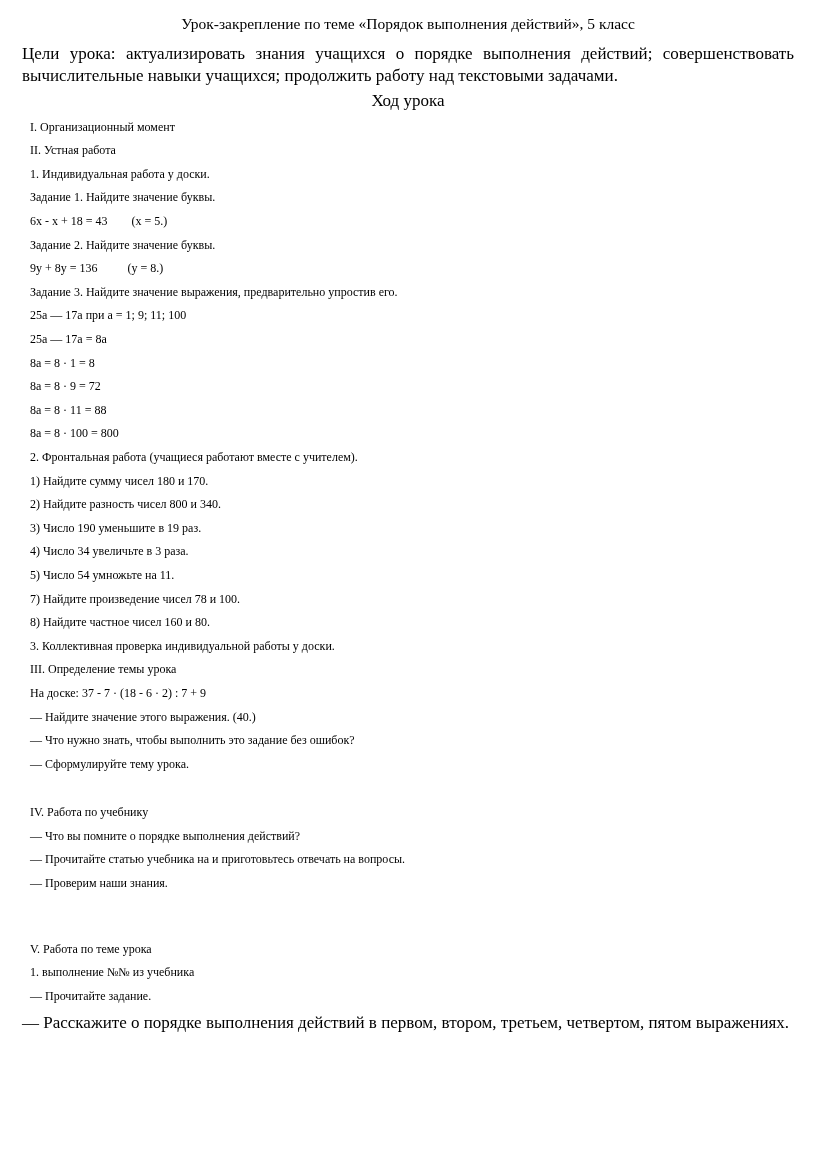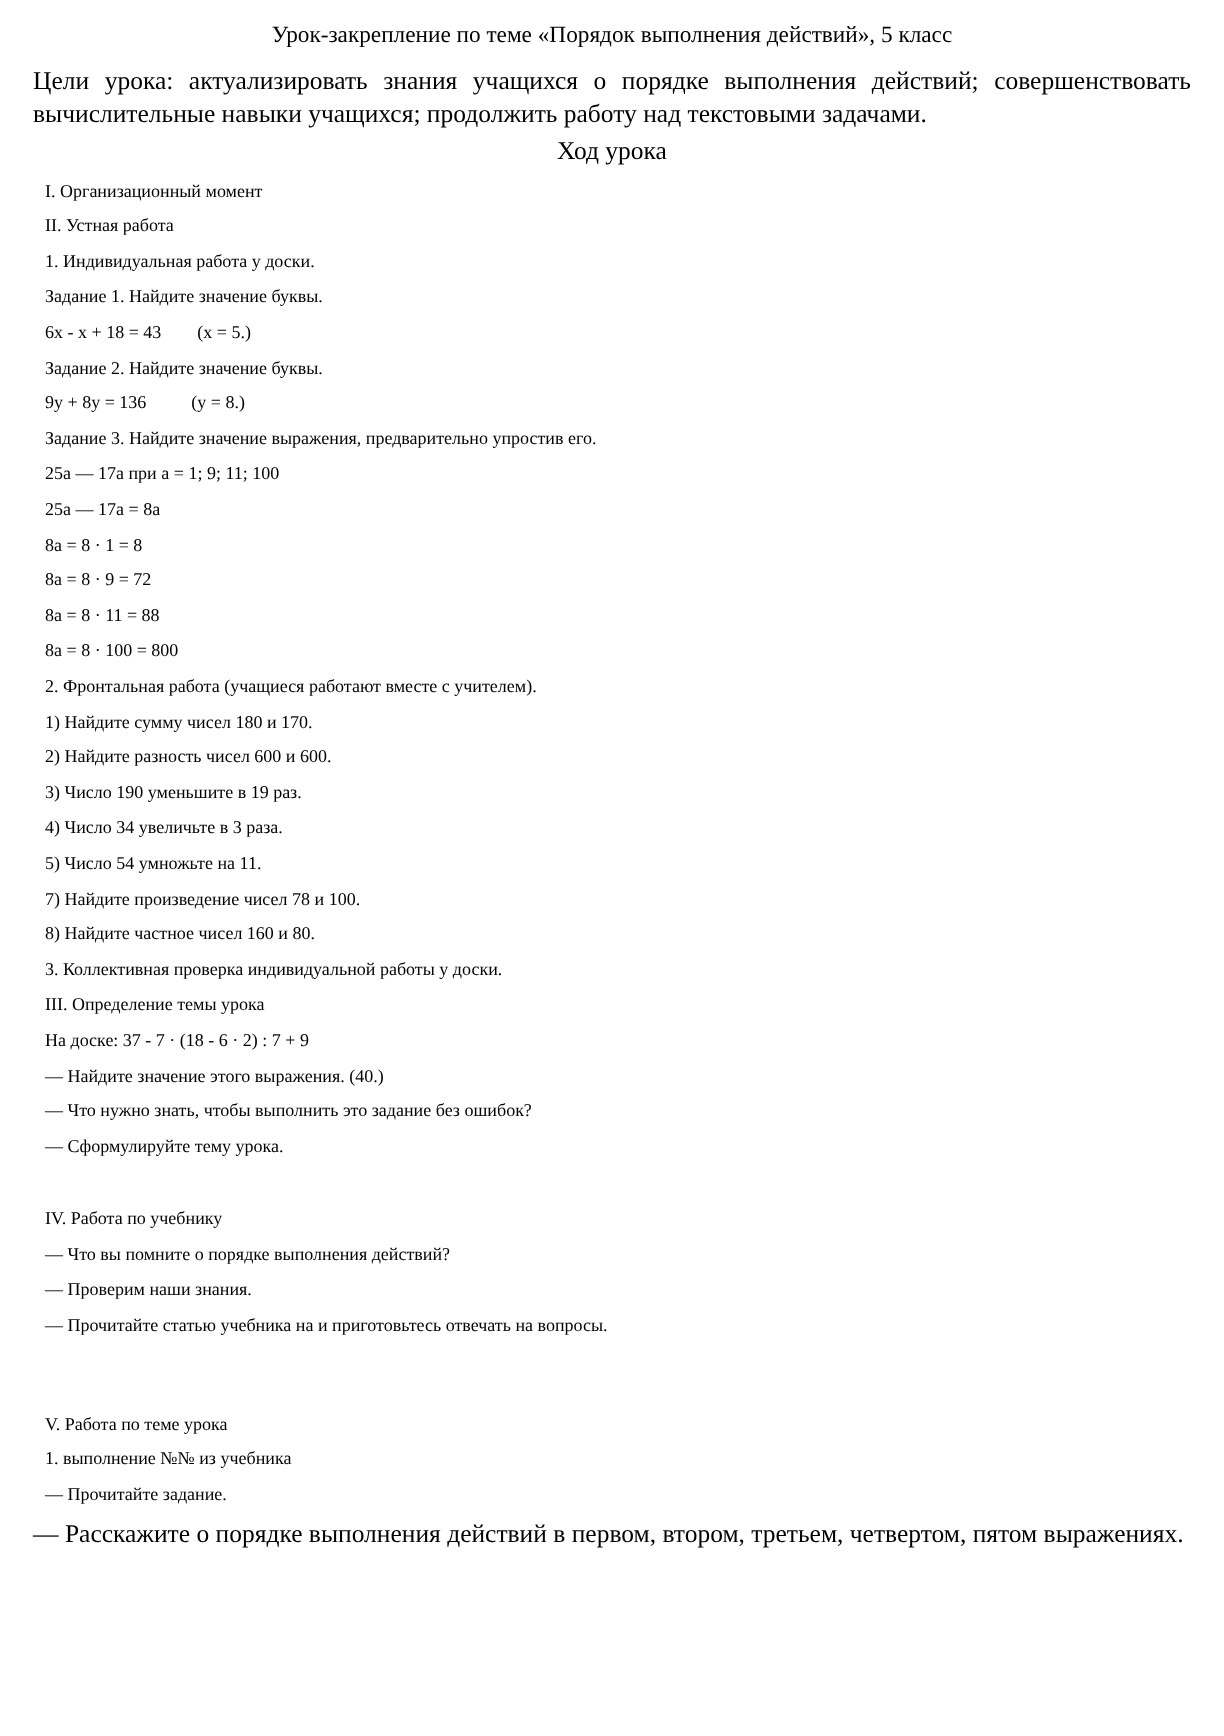--- a/index.html
+++ b/index.html
@@ -78,41 +78,41 @@
     <div class="line">9у + 8у = 136          (у = 8.)</div>
     <div class="line">Задание 3. Найдите значение выражения, предварительно упростив его.</div>
     <div class="line">25а — 17а при а = 1; 9; 11; 100</div>
     <div class="line">25а — 17а = 8а</div>
     <div class="line">8а = 8 · 1 = 8</div>
     <div class="line">8а = 8 · 9 = 72</div>
     <div class="line">8а = 8 · 11 = 88</div>
     <div class="line">8а = 8 · 100 = 800</div>
     <div class="line">2. Фронтальная работа (учащиеся работают вместе с учителем).</div>
     <div class="line">1) Найдите сумму чисел 180 и 170.</div>
-    <div class="line">2) Найдите разность чисел 600 и 600.</div>
+    <div class="line">2) Найдите разность чисел 800 и 340.</div>
     <div class="line">3) Число 190 уменьшите в 19 раз.</div>
     <div class="line">4) Число 34 увеличьте в 3 раза.</div>
     <div class="line">5) Число 54 умножьте на 11.</div>
     <div class="line">7) Найдите произведение чисел 78 и 100.</div>
     <div class="line">8) Найдите частное чисел 160 и 80.</div>
     <div class="line">3. Коллективная проверка индивидуальной работы у доски.</div>
     <div class="line">III. Определение темы урока</div>
     <div class="line">На доске: 37 - 7 · (18 - 6 · 2) : 7 + 9</div>
     <div class="line">— Найдите значение этого выражения. (40.)</div>
     <div class="line">— Что нужно знать, чтобы выполнить это задание без ошибок?</div>
     <div class="line">— Сформулируйте тему урока.</div>
   </div>
 
   <div class="gap"></div>
 
   <div>
     <div class="line">IV. Работа по учебнику</div>
     <div class="line">— Что вы помните о порядке выполнения действий?</div>
+    <div class="line">— Прочитайте статью учебника на и приготовьтесь отвечать на вопросы.</div>
     <div class="line">— Проверим наши знания.</div>
-    <div class="line">— Прочитайте статью учебника на и приготовьтесь отвечать на вопросы.</div>
   </div>
 
   <div class="gap"></div>
 
 
   <div class="gap"></div>
 
   <div>
     <div class="line">V. Работа по теме урока</div>
     <div class="line">1. выполнение №№ из учебника</div>

